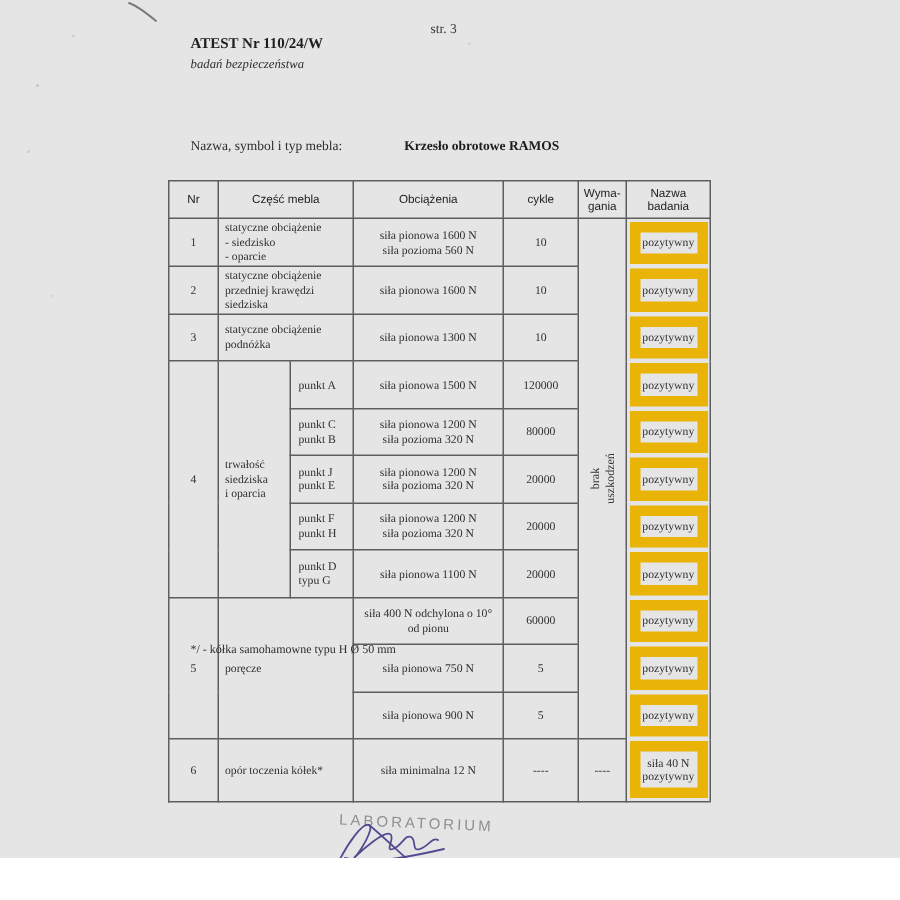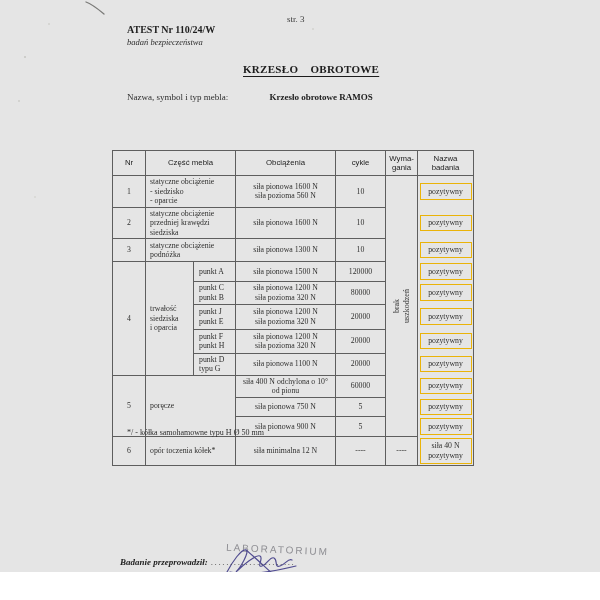--- a/index.html
+++ b/index.html
@@ -22,41 +22,41 @@
   }
   .name-line{left:127px;top:92px;font-size:9px;white-space:pre;}
   .name-line .lbl{color:#2e2e2e;}
   .name-line .val{font-weight:bold;color:#1c1c1c;padding-left:39px;}
   .section-title{
     left:127px;top:119px;font-size:9.5px;font-weight:bold;color:#1c1c1c;
     text-decoration:underline;text-underline-offset:2px;letter-spacing:.2px;
   }
 
   table.res-table{
-    position:absolute;left:112px;top:150px;width:361px;
+    position:absolute;left:112px;top:120px;width:361px;
     border-collapse:collapse;table-layout:fixed;
     font-size:7.8px;line-height:1.22;color:#30302f;
     border:1px solid #5e5e5e;
   }
   .res-table th,.res-table td{
     border:1px solid #5e5e5e;
     padding:1px 2px;
     text-align:center;vertical-align:middle;
     white-space:pre-line;
     overflow:hidden;
   }
   .res-table th{
     font-family:"Liberation Sans", sans-serif;
     font-weight:normal;font-size:7.8px;color:#222;
   }
   .res-table td.left{text-align:left;padding-left:4px;}
   .res-table td.pointc{text-align:left;padding-left:5px;}
   .res-table td.resc{border-top:none;border-bottom:none;padding:1.5px 1.5px;}
   .rbox{
-    border:1px solid #eab308;
+    border:7px solid #eab308;
     padding:2.5px 0;
     text-align:center;
     white-space:pre-line;
   }
   .reqcell{position:relative;}
   .vert{
     position:absolute;left:50%;top:50%;
     transform:translate(-50%,-50%) rotate(-90deg);
     white-space:pre;line-height:1.2;font-size:8px;color:#333;
   }
@@ -88,21 +88,20 @@
 <div class="page">
 
   <svg class="abs pen-mark" viewBox="0 0 24 16">
     <path d="M2 2 C8 4 14 9 20 14" stroke="#7a7a78" stroke-width="1.3" fill="none" stroke-linecap="round"></path>
   </svg>
   <div class="abs speckles"></div>
 
   <div class="abs page-num">str. 3</div>
   <div class="abs atest">ATEST Nr 110/24/W</div>
   <div class="abs atest-sub">badań bezpieczeństwa</div>
-  <div class="abs doc-title">KRZESŁO  OBROTOWE</div>
   <div class="abs name-line"><span class="lbl">Nazwa, symbol i typ mebla: </span><span class="val">Krzesło obrotowe RAMOS</span></div>
 
   <table class="res-table">
     <colgroup>
       <col style="width:33px">
         <col style="width:48px">
         <col style="width:42px">
       <col style="width:100px">
         <col style="width:50px">
         <col style="width:32px">
@@ -226,17 +225,14 @@
   <div class="abs stamp">LABORATORIUM</div>
 
   <svg class="abs signature" viewBox="0 0 120 48">
     <g stroke="#45408a" stroke-width="1.2" fill="none" stroke-linecap="round" opacity="0.92">
       <path d="M14 36 C20 24 30 10 34 12 C38 14 28 30 24 34 C30 28 44 16 48 18 C52 20 44 30 50 28 C56 26 58 18 62 20 C66 22 62 30 68 28 C74 26 76 20 80 22"></path>
       <path d="M34 12 C44 20 58 34 70 44 C74 47 78 46 74 40"></path>
       <path d="M18 34 C36 38 58 34 84 28"></path>
     </g>
   </svg>
 
-  <div class="abs sig-row">
-    <span class="lbl">Badanie przeprowadził:</span><span class="dots">......................</span>
-  </div>
 
 </div>
 
 </body></html>

